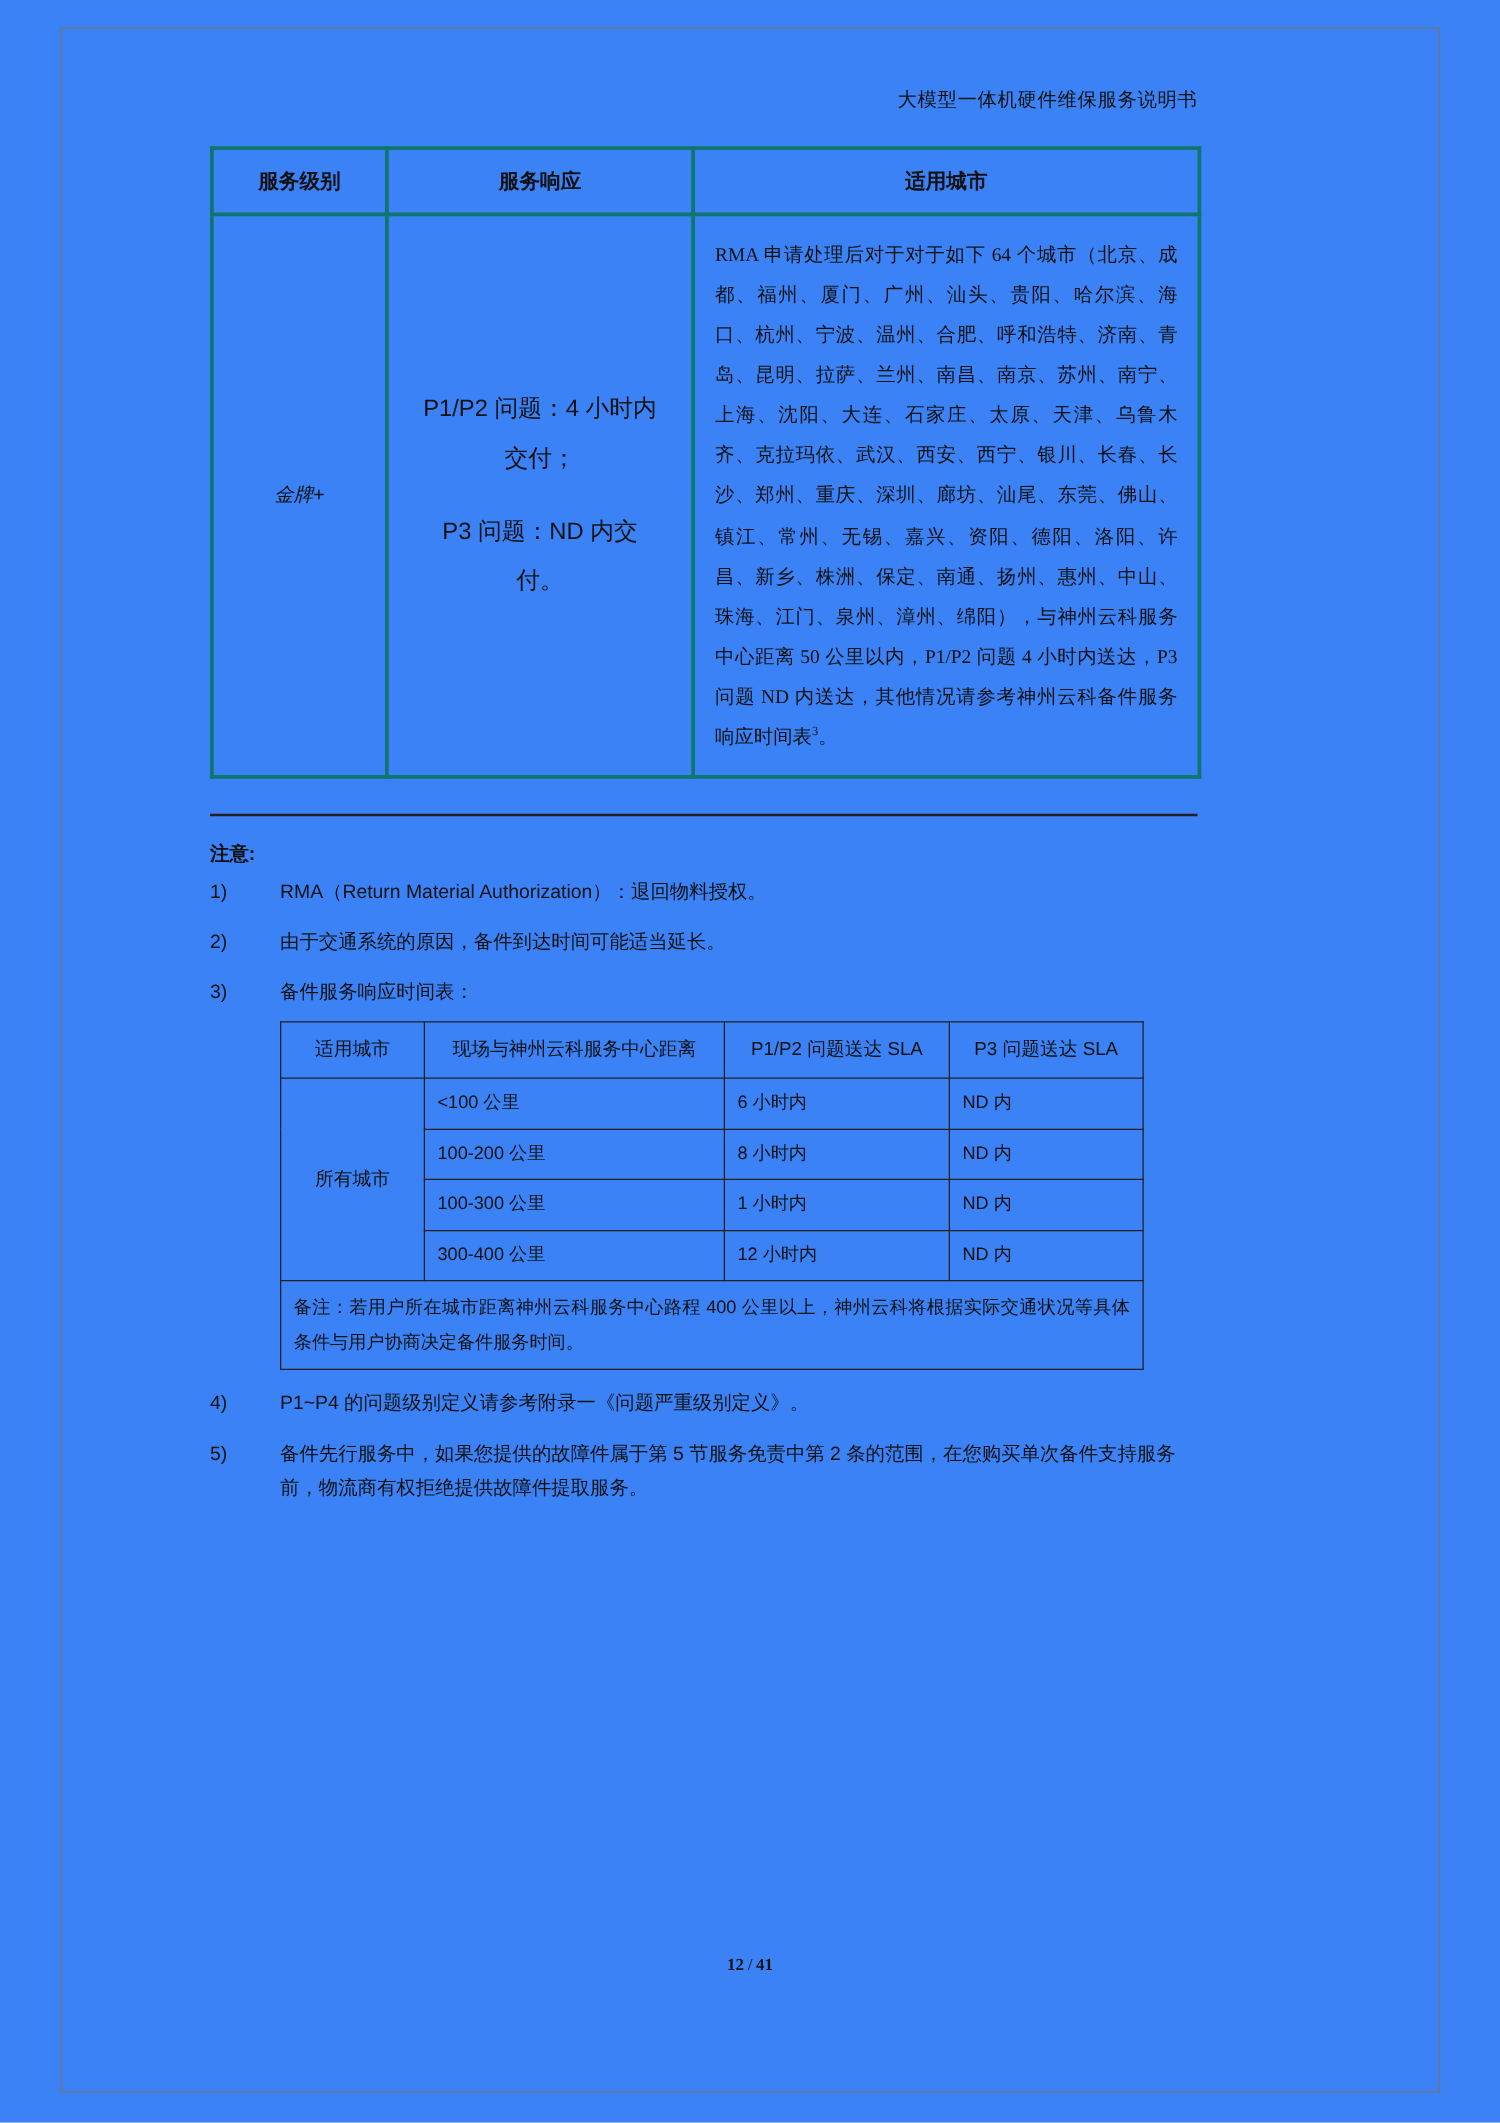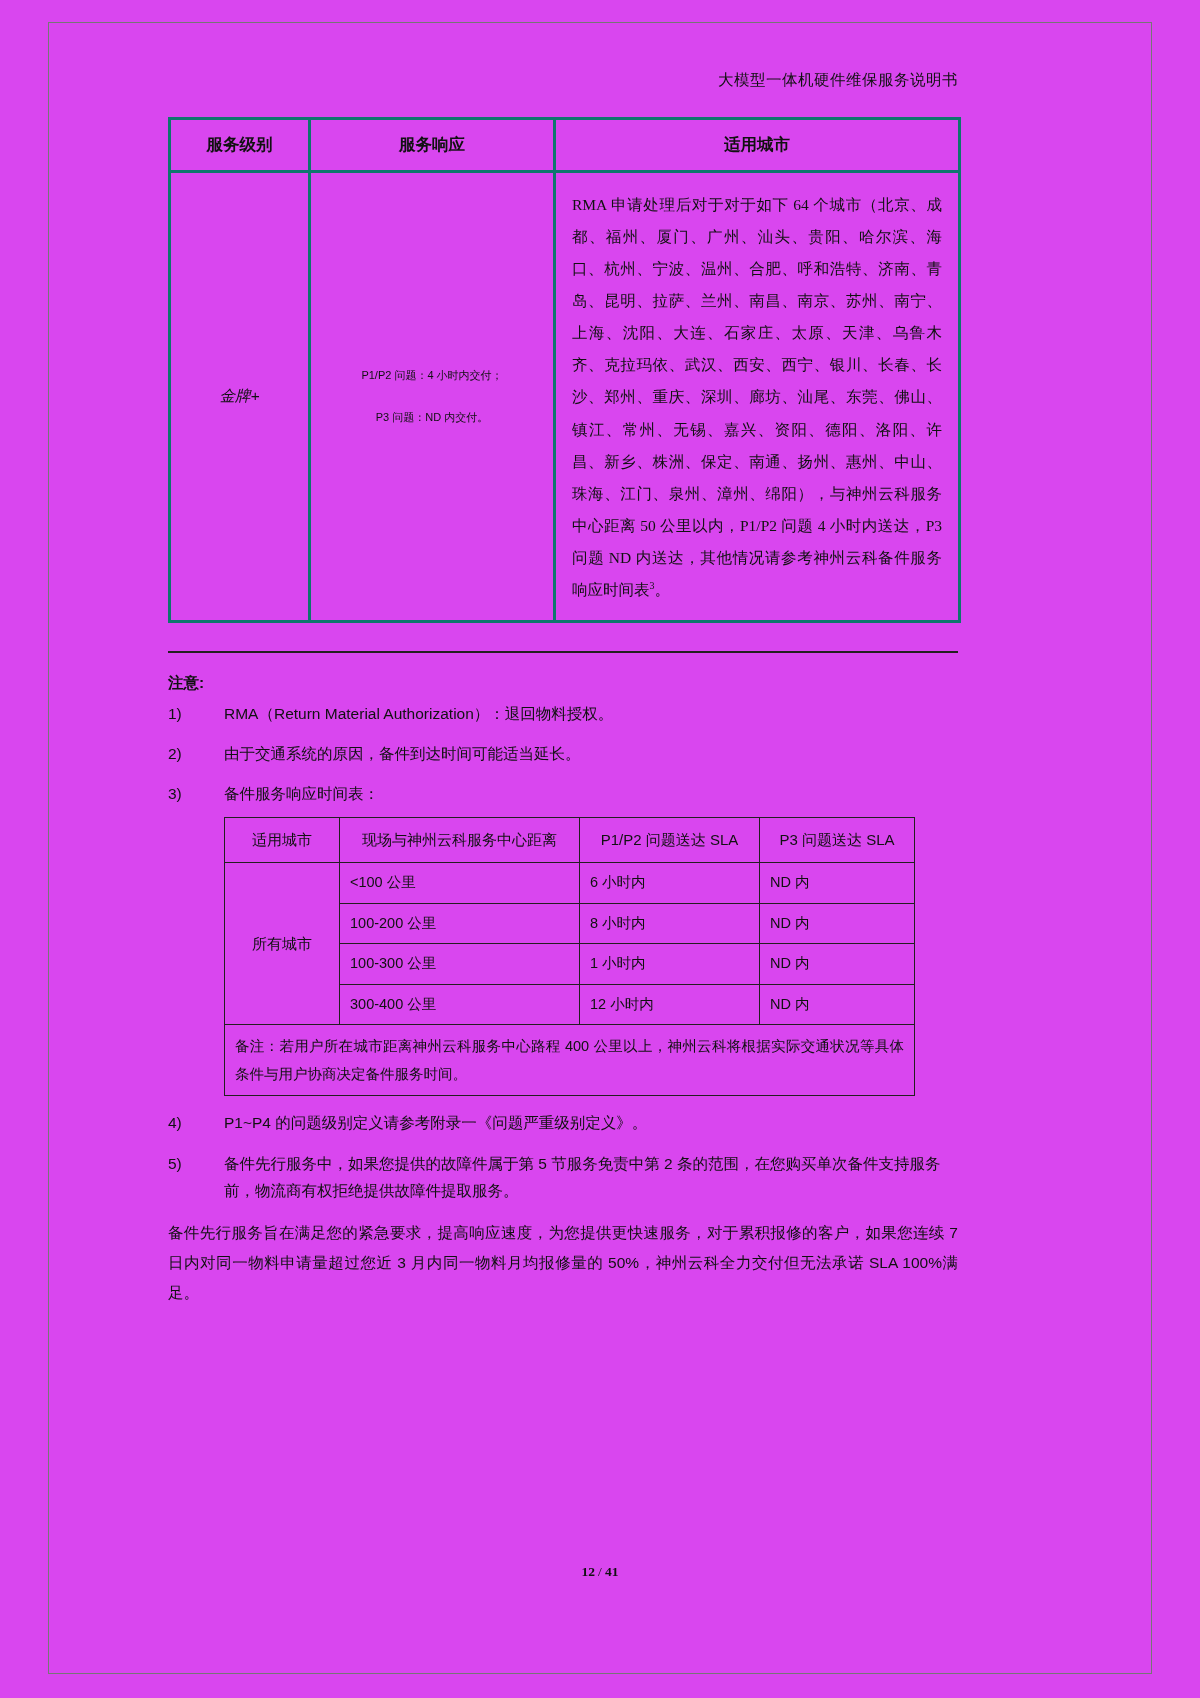--- a/index.html
+++ b/index.html
@@ -8,21 +8,21 @@
     background: #d8d8d8;
   }
   body {
     font-family: "Liberation Sans", "DejaVu Sans", sans-serif;
   }
   .page {
     position: relative;
     width: 1200px;
     height: 1698px;
     margin: 0 auto;
-    background: #d946ef;
+    background: #3b82f6;
     box-sizing: border-box;
   }
   .page-border {
     position: absolute;
     left: 48px;
     top: 22px;
     width: 1104px;
     height: 1652px;
     border: 1px solid #767676;
     box-sizing: border-box;
@@ -65,21 +65,21 @@
   .col-c { width: 405px; }
 
   td.cell-level {
     text-align: center;
     font-size: 15.5px;
     color: #111;
     font-style: italic;
   }
   td.cell-resp {
     text-align: center;
-    font-size: 11px;
+    font-size: 19px;
     color: #111;
     line-height: 2.1;
     padding: 10px 24px;
   }
   td.cell-resp p { margin: 0 0 18px 0; }
   td.cell-resp p:last-child { margin-bottom: 0; }
   td.cell-cities {
     font-size: 15.5px;
     color: #111;
     line-height: 2.07;
@@ -284,19 +284,18 @@
       <li>
         <span class="marker">4)</span>
         <span>P1~P4 的问题级别定义请参考附录一《问题严重级别定义》。</span>
       </li>
       <li>
         <span class="marker">5)</span>
         <span>备件先行服务中，如果您提供的故障件属于第 5 节服务免责中第 2 条的范围，在您购买单次备件支持服务前，物流商有权拒绝提供故障件提取服务。</span>
       </li>
     </ol>
 
-    <p class="tail-para">备件先行服务旨在满足您的紧急要求，提高响应速度，为您提供更快速服务，对于累积报修的客户，如果您连续 7 日内对同一物料申请量超过您近 3 月内同一物料月均报修量的 50%，神州云科全力交付但无法承诺 SLA 100%满足。</p>
   </div>
 
   <div class="footer">
     <span>12</span><span class="sep">/</span><span>41</span>
   </div>
 </div>
 
 </body></html>

